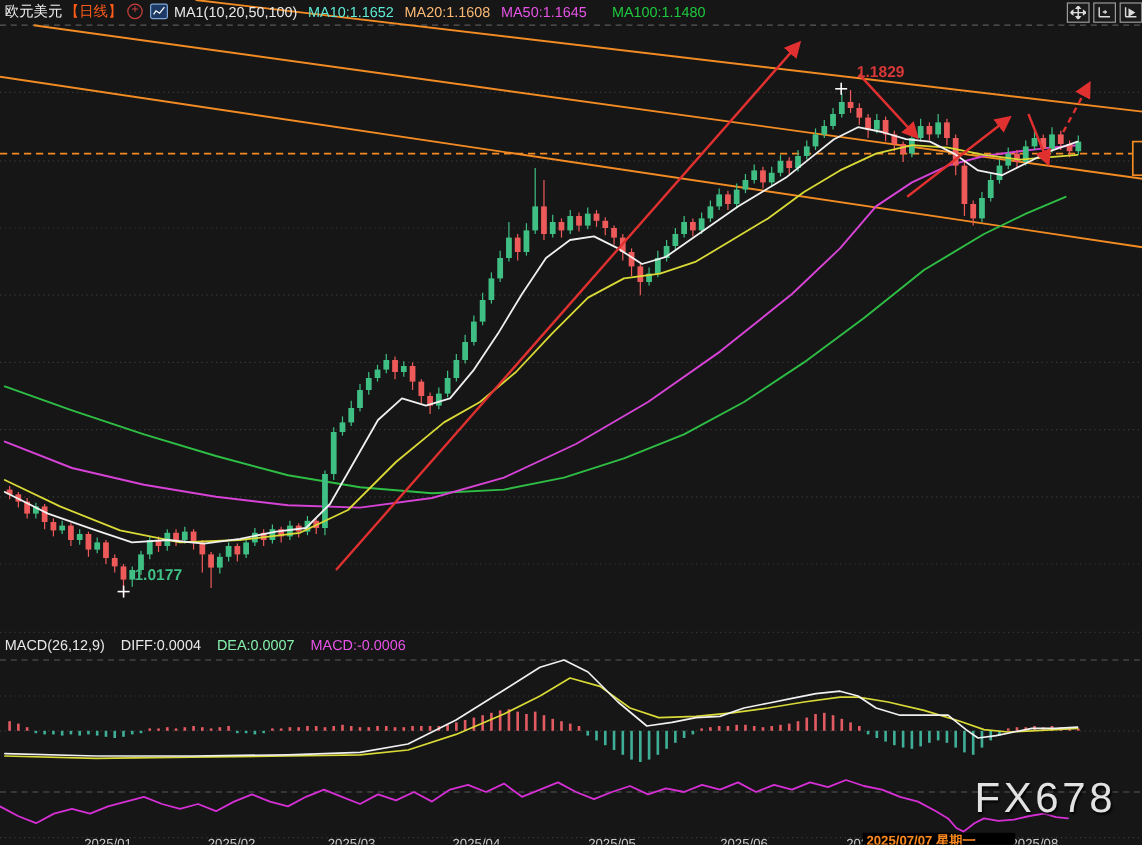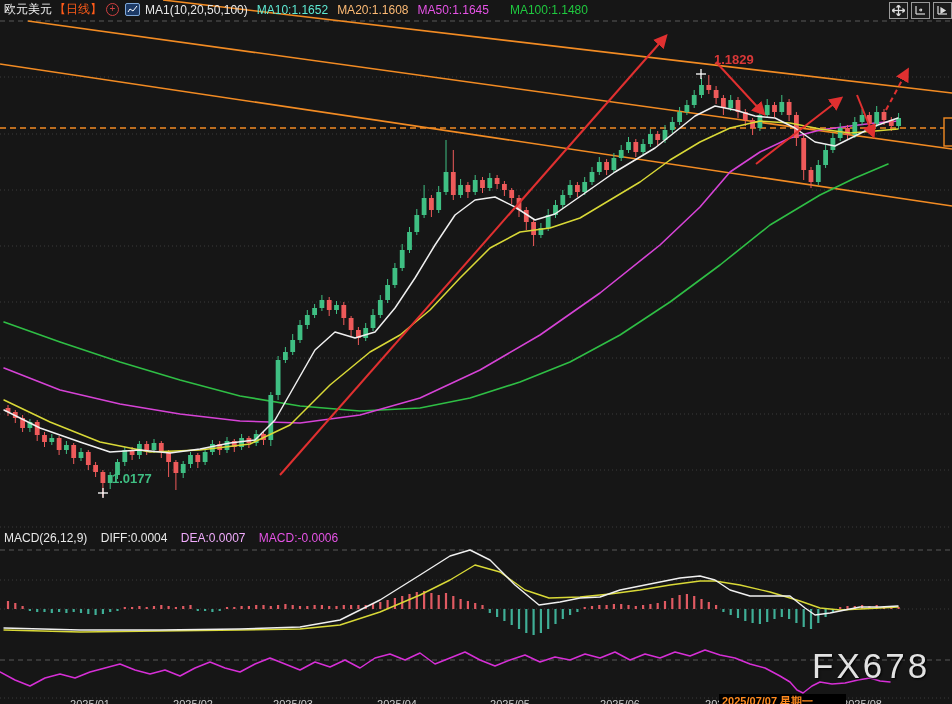--- a/index.html
+++ b/index.html
@@ -23,21 +23,21 @@
   #tb-icons{position:absolute;right:2px;top:2px;display:flex;gap:3px;}
   .tbico{width:17px;height:15px;border:1px solid #9a9a9a;background:#1b1b1b;display:flex;
          align-items:center;justify-content:center;}
   .tbico svg{display:block;}
   
   .pricelabel{position:absolute;font-size:13px;font-weight:bold;z-index:4;}
   #hi-label{color:#d93838;left:672px;top:52px;margin-left:42px;}
   #lo-label{color:#3fbf83;left:112px;top:471px;}
   .indrow{position:absolute;left:4px;font-size:12px;color:#e8e8e8;white-space:nowrap;z-index:4;}
   .indrow .w{color:#e8e8e8;margin-right:10px;}
-  .indrow .y{color:#f0abfc;margin-right:10px;}
+  .indrow .y{color:#86efac;margin-right:10px;}
   .indrow .m{color:#e653e6;}
   #macd-row{top:531px;}
   #rsi-row{top:639px;}
   #watermark{position:absolute;left:812px;top:646px;font-size:35px;color:#e2e2e2;
              letter-spacing:3px;z-index:3;text-shadow:1px 1px 2px #000;}
   
   .xlab{position:absolute;top:698px;width:70px;margin-left:-35px;text-align:center;
         font-size:11px;color:#cccccc;z-index:4;}
   #tooltip{position:absolute;left:719px;top:694px;width:124px;height:14px;background:#000;
            color:#ff8a1e;font-size:11px;font-weight:bold;line-height:14px;padding-left:3px;z-index:6;}

